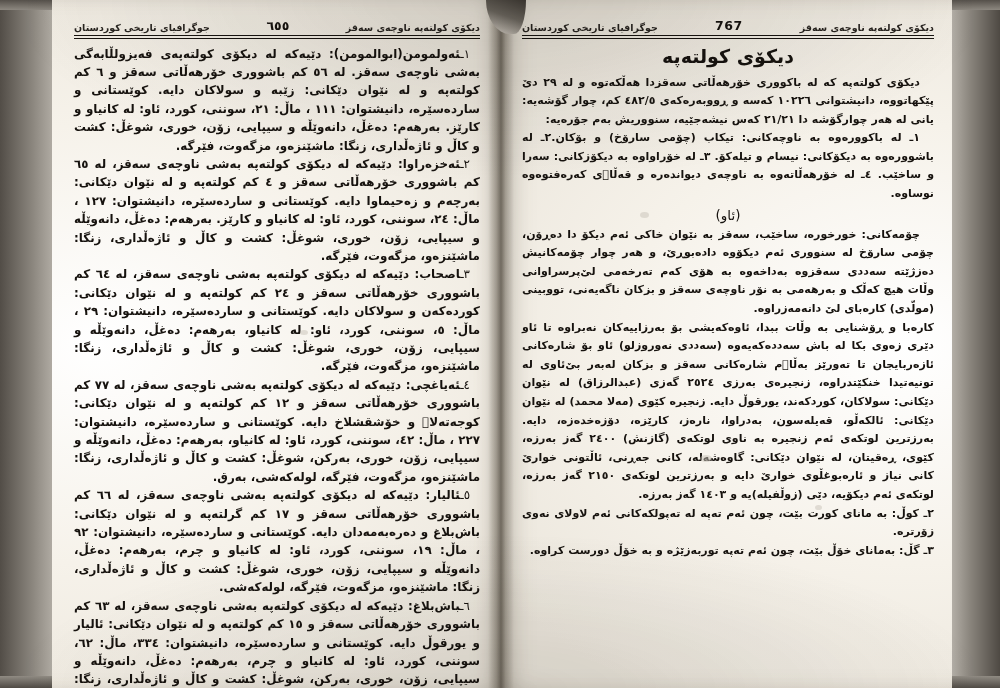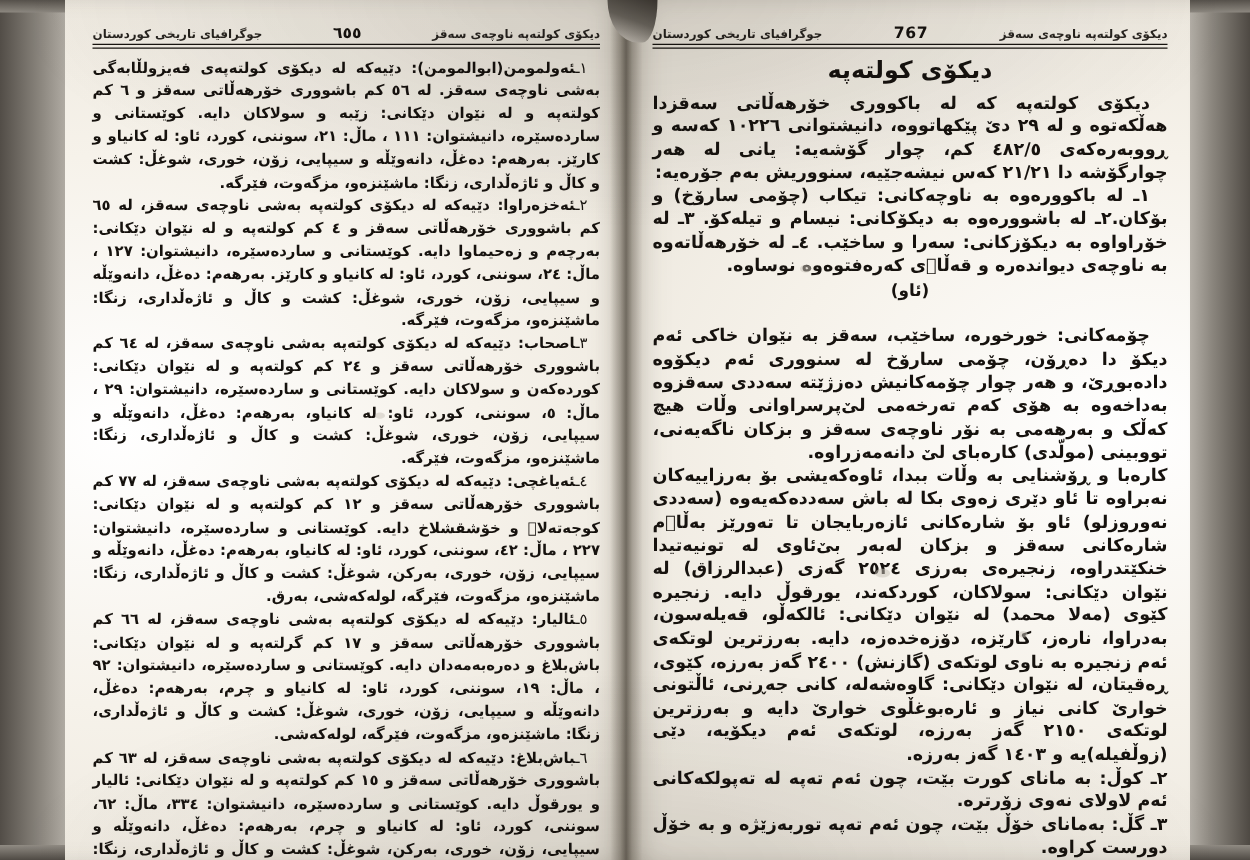--- a/index.html
+++ b/index.html
@@ -90,27 +90,27 @@
 
   
   .chapter{
     text-align:center;text-align-last:center;
     font-size:19px;font-weight:bold;
     letter-spacing:.5px;
     margin:6px 0 7px 0;
   }
   .subhead{
     text-align:center;text-align-last:center;
-    font-size:13.5px;font-weight:bold;
-    margin:3px 0 19px 0;
+    font-size:13.5px;font-weight:normal;
+    margin:3px 0 3px 0;
   }
 
   p.para{
     margin:0 0 0 0;
-    font-size:14px;
+    font-size:11px;
     line-height:18.6px;
     font-weight:bold;
     text-indent:14px;
   }
   p.para.noind{text-indent:0;}
   p.entry{
     margin:0;
     font-size:11.9px;
     line-height:18.4px;
     font-weight:bold;

